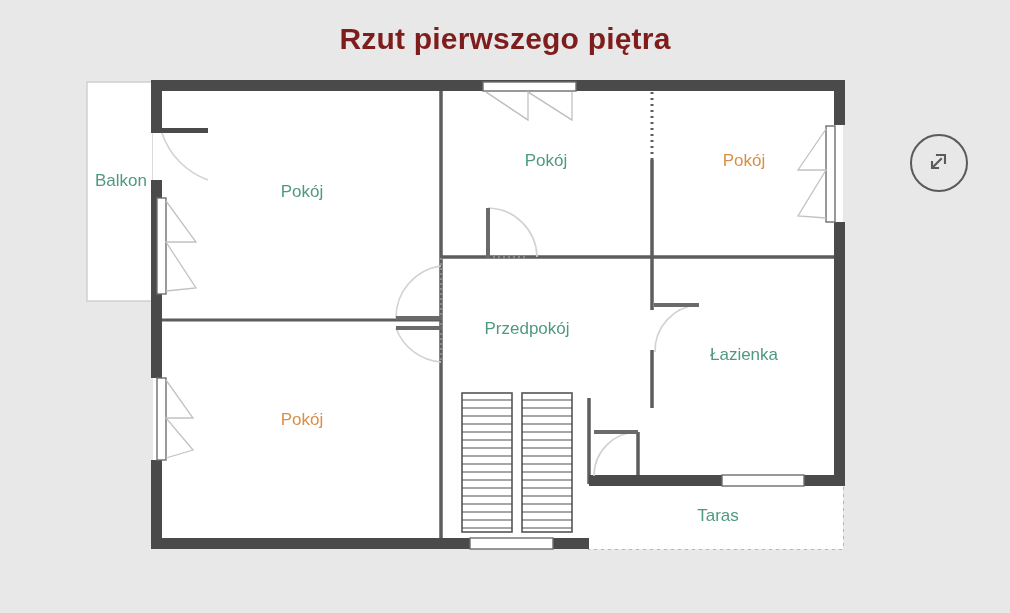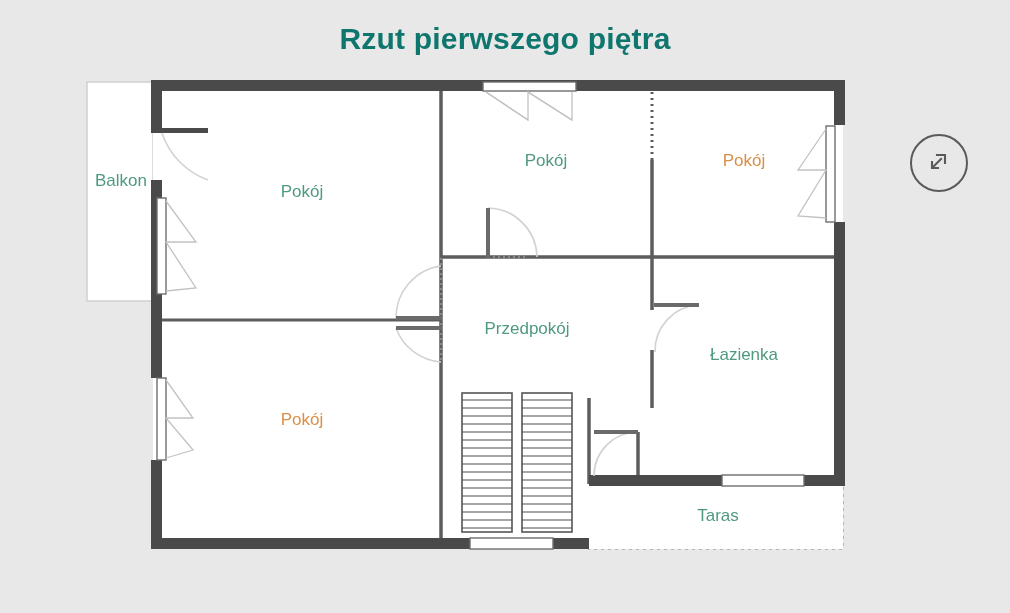--- a/index.html
+++ b/index.html
@@ -21,21 +21,21 @@
   }
   .title {
     position: absolute;
     top: 22px;
     left: 0;
     width: 1010px;
     text-align: center;
     font-family: "Liberation Sans", sans-serif;
     font-weight: bold;
     font-size: 30px;
-    color: #0f766e;
+    color: #7f1d1d;
     letter-spacing: 0.2px;
     user-select: none;
   }
   #plan {
     position: absolute;
     top: 0;
     left: 0;
   }
   .room-label {
     font-family: "Liberation Sans", sans-serif;

